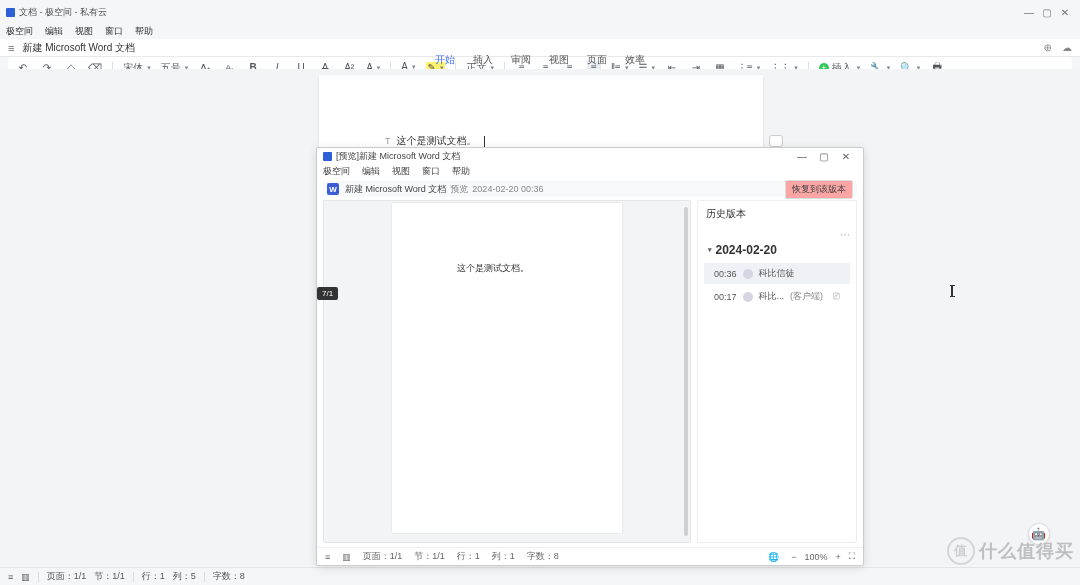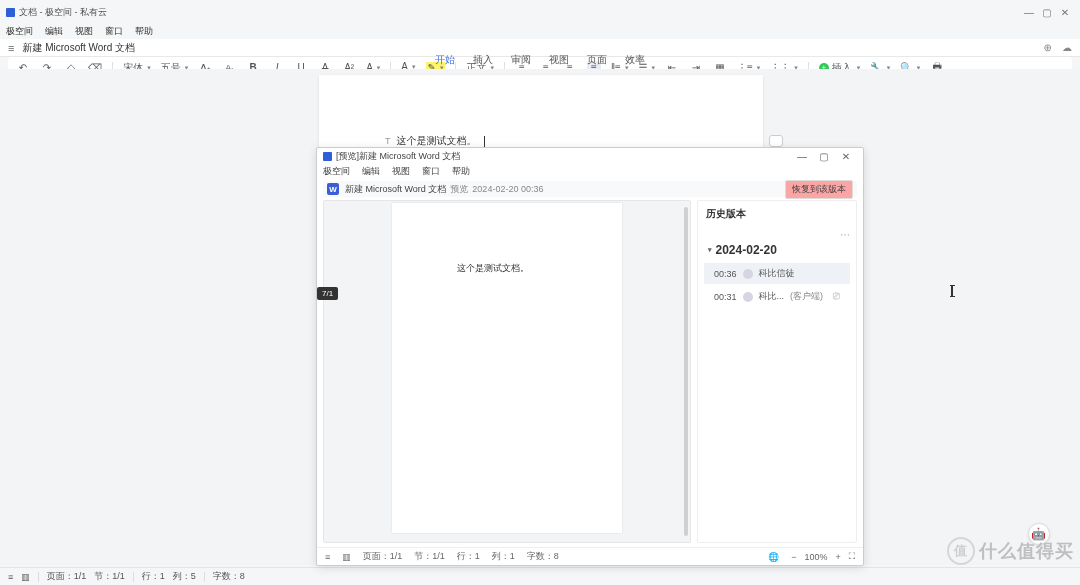--- a/index.html
+++ b/index.html
@@ -55,21 +55,21 @@
 .pv-docrow .restore-btn { padding: 2px 6px; border: 1px solid #ddd; border-radius: 2px; background: #fca5a5; font-size: 9px; }
 
 .pv-body { flex: 1; display: flex; gap: 6px; padding: 0 6px 4px 6px; overflow: hidden; }
 .pv-page-frame { flex: 1; background: #f3f4f6; border: 1px solid #e6e6e6; border-radius: 2px; position: relative; display: flex; justify-content: center; padding-top: 2px; }
 .pv-page { width: 230px; height: 330px; background: #fff; margin-top: 0; box-shadow: 0 0 2px rgba(0,0,0,0.1); position: relative; }
 .pv-page .pv-text { position: absolute; top: 59px; left: 65px; font-size: 9px; color: #333; }
 .page-badge { position: absolute; left: -7px; top: 86px; background: #333; color: #fff; font-size: 8px; padding: 2px 5px; border-radius: 2px; }
 .pv-page-frame::after { content: ""; position: absolute; right: 2px; top: 6px; bottom: 6px; width: 4px; background: #d0d0d0; border-radius: 2px; }
 
 .pv-history { width: 160px; background: #fff; border: 1px solid #eee; border-radius: 2px; padding: 6px 4px; position: relative; }
-.pv-history h4 { font-size: 10px; font-weight: bold; color: #333; margin-bottom: 6px; padding-left: 4px; }
+.pv-history h4 { font-size: 10px; font-weight: normal; color: #333; margin-bottom: 6px; padding-left: 4px; }
 .pv-history .more { position: absolute; right: 6px; top: 28px; color: #aaa; font-size: 10px; }
 .pv-history .date-group { font-size: 12px; font-weight: bold; color: #333; padding: 4px 6px; display: flex; align-items: center; gap: 4px; margin-top: 18px; }
 .pv-history .date-group::before { content: "▾"; font-size: 7px; color: #666; }
 .pv-history .version { display: flex; align-items: center; gap: 6px; padding: 4px 10px; font-size: 9px; color: #555; border-radius: 1px; margin: 2px 2px; }
 .pv-history .version.active { background: #eef1f6; }
 .pv-history .version .avatar { width: 10px; height: 10px; border-radius: 50%; background: #d6d6e2; display: inline-block; }
 .pv-history .version .client { color: #888; }
 .pv-history .version .dev-icon { margin-left: auto; color: #999; font-size: 9px; }
 
 .pv-status { height: 18px; border-top: 1px solid #eee; display: flex; align-items: center; padding: 0 8px; font-size: 9px; color: #666; gap: 12px; }
@@ -237,21 +237,21 @@
       <span class="more">⋯</span>
       <div class="date-group">
         <span>2024-02-20</span>
       </div>
       <div class="version active">
         <span>00:36</span>
         <span class="avatar"></span>
         <span>科比信徒</span>
       </div>
       <div class="version">
-        <span>00:31</span>
+        <span>00:17</span>
         <span class="avatar"></span>
         <span>科比...</span>
         <span class="client">(客户端)</span>
         <span class="dev-icon">⎚</span>
       </div>
     </div>
   </div>
   <div class="pv-status">
     <span>≡</span>
     <span>▥</span>

